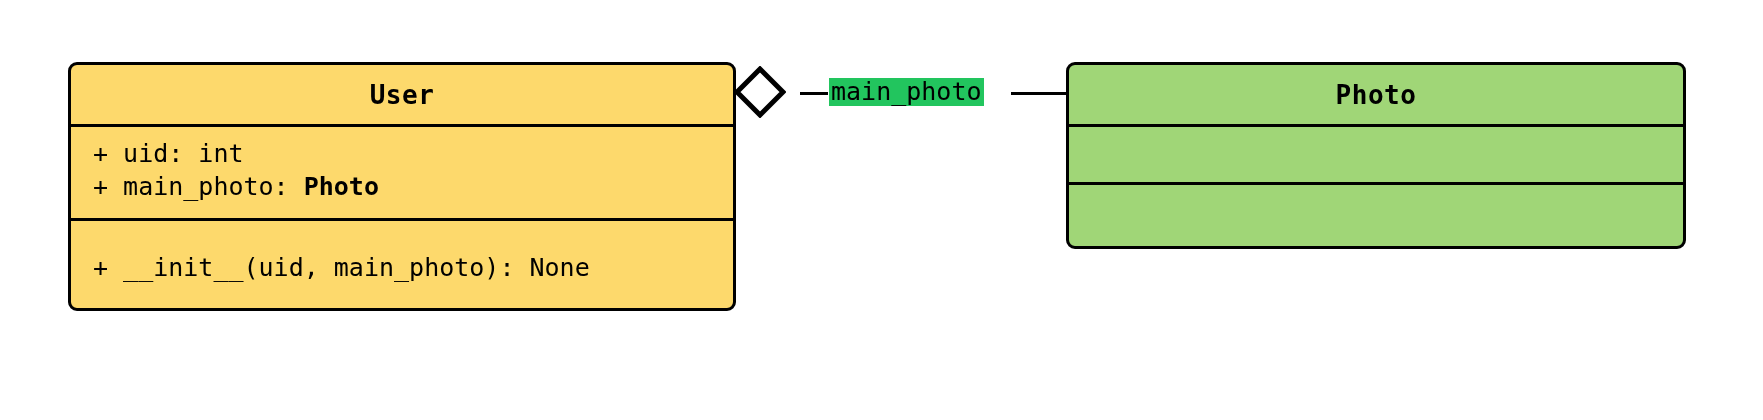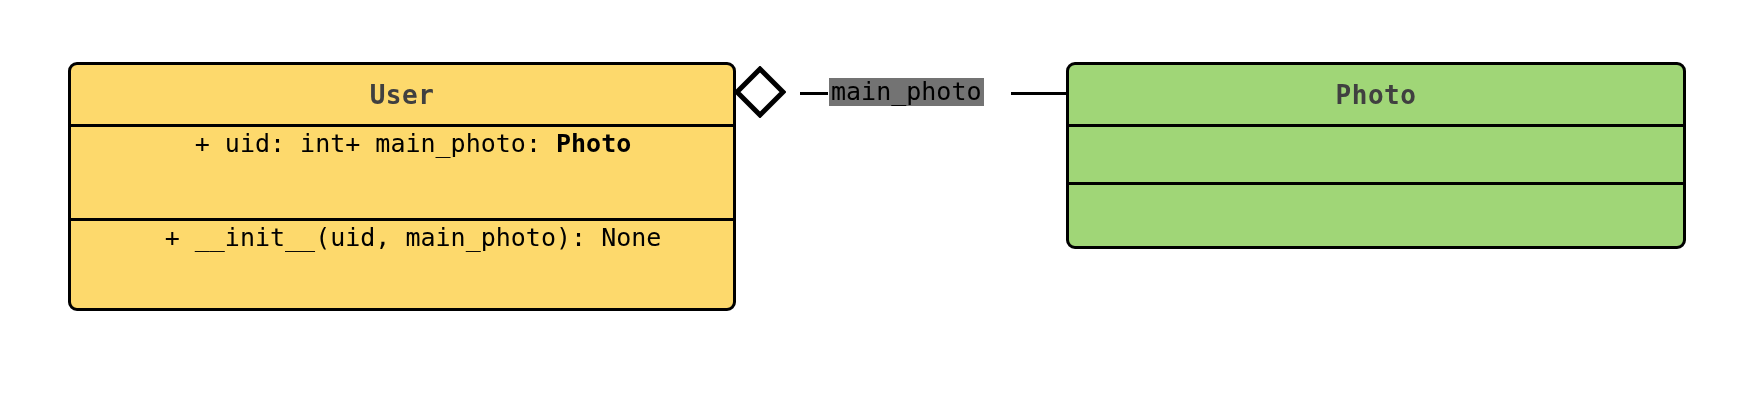--- a/index.html
+++ b/index.html
@@ -37,26 +37,26 @@
   }
   .compartment.title {
     display: flex;
     align-items: center;
     justify-content: center;
   }
   .class-title {
     font-weight: bold;
     font-size: 26px;
     letter-spacing: 0.5px;
-    color: #404040;
+    color: #000000;
     line-height: 1;
   }
   .compartment.members {
     display: flex;
-    flex-direction: row;
+    flex-direction: column;
     justify-content: center;
     padding: 0 0 0 22px;
   }
   .member-row {
     font-size: 25px;
     line-height: 33px;
     color: #000000;
     white-space: pre;
   }
   .member-row .type-ref {
@@ -111,21 +111,21 @@
     height: 52px;
   }
   #edge-label {
     position: absolute;
     left: 829px;
     top: 78px;
     font-size: 25px;
     line-height: 28px;
     color: #000000;
     white-space: pre;
-    background: #737373;
+    background: #22c55e;
     padding: 0 2px;
   }
 </style>
 </head>
 <body>
 
 <div id="canvas">
 
   <div class="uml-class" id="user-class">
     <div class="compartment title">

